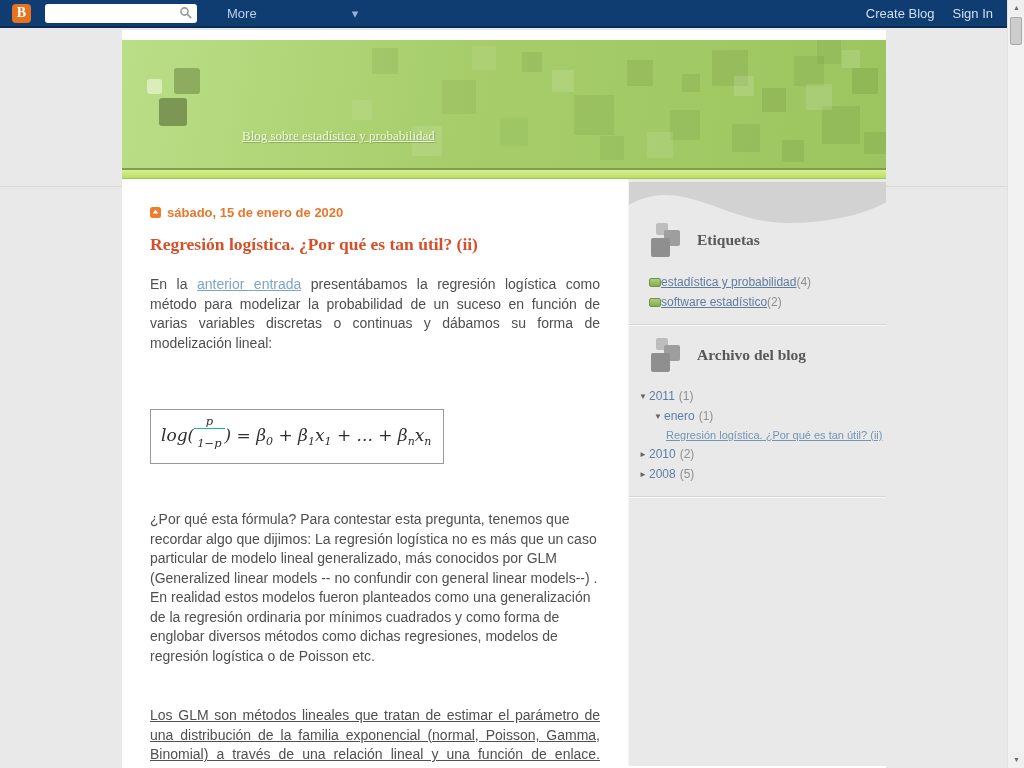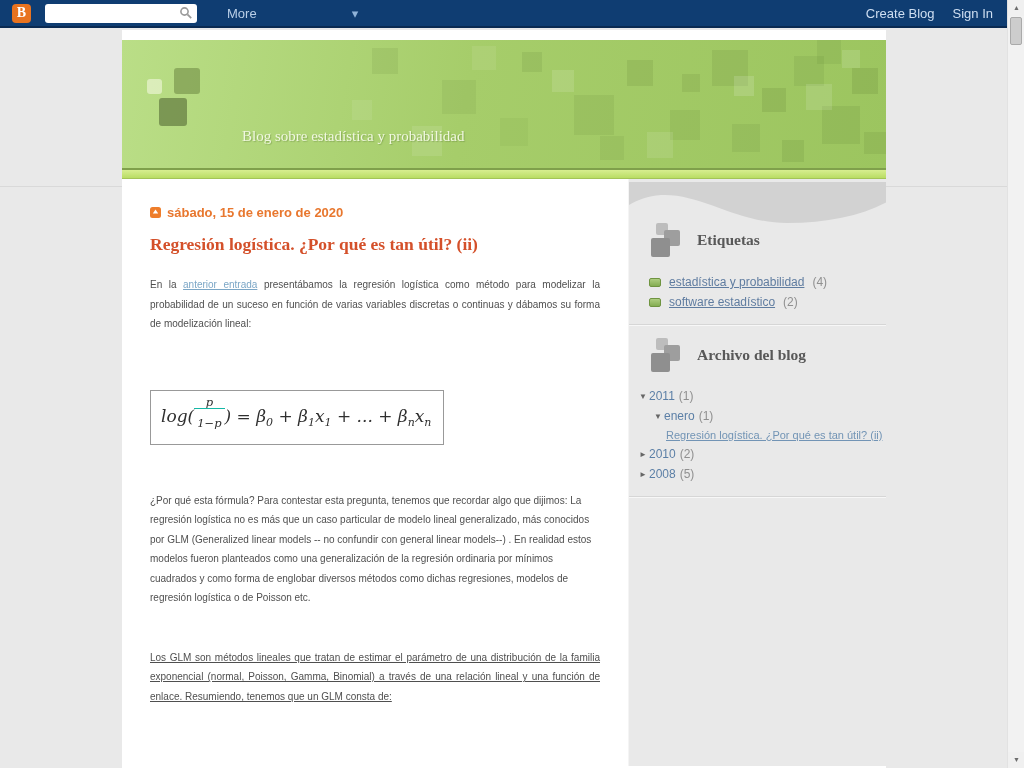--- a/index.html
+++ b/index.html
@@ -45,36 +45,36 @@
                  border-bottom:2px solid #7fa04b; }
   .blog-header svg.tex { position:absolute; left:0; top:0; }
   .logo-cluster { position:absolute; left:22px; top:18px; width:70px; height:75px; }
   .logo-cluster .sq { position:absolute; border-radius:3px; }
   .sq.l1 { left:3px; top:21px; width:15px; height:15px; background:rgba(225,240,195,0.85); }
   .sq.l2 { left:30px; top:10px; width:26px; height:26px; background:rgba(90,115,50,0.45); }
   .sq.l3 { left:15px; top:40px; width:28px; height:28px; background:rgba(75,95,45,0.55); }
   .blog-title { position:absolute; left:120px; top:42px; color:#fff; font-family:"Liberation Serif",serif;
                 font-weight:bold; font-size:24px; text-shadow:1px 1px 2px rgba(60,90,30,0.45); }
   .blog-subtitle { position:absolute; left:120px; top:88px; color:#f0f7df; font-family:"Liberation Serif",serif;
-                   font-size:15px; text-shadow:1px 1px 1px rgba(60,90,30,0.3); }
+                   font-size:13px; text-shadow:1px 1px 1px rgba(60,90,30,0.3);text-decoration:underline; }
 
   
   .tabs-bar { height:9px; background:linear-gradient(#d7ee90,#b9dd64); border-bottom:1px solid #a3c458; }
 
   
   .content { display:flex; height:587px; }
   .main { width:506px; padding:18px 28px 0 28px; }
   .sidebar { width:258px; background:#e9e9e9; position:relative; border-left:1px solid #f4f4f4; overflow:hidden; }
 
   
   .date-row { margin-top:8px; display:flex; align-items:center; gap:6px;
               color:#e8772e; font-size:13px; font-weight:bold; }
   .post-title { margin-top:14px; font-family:"Liberation Serif",serif; font-weight:bold;
                 font-size:17.5px; color:#d4502a; }
-  .post p { width:450px; font-size:10px; line-height:19.5px; color:#4f4f4f; }
+  .post p { width:450px; font-size:14px; line-height:19.5px; color:#4f4f4f; }
   .p1 { margin-top:20px; text-align:justify; }
   .p2 { margin-top:46px; }
   .p3 { margin-top:40px; text-align:justify;text-decoration:underline; }
   .body-link { color:#7ba6c6; text-decoration:underline; cursor:pointer; }
 
   .formula-wrap { margin-top:56px; }
   .formula-box { display:inline-block; border:1px solid #999; background:#fff; padding:5px 12px 6px 10px;
                  font-family:"DejaVu Serif",serif; font-style:italic; font-size:17px; color:#2f2f2f; }
   .formula-box sub { font-size:11px; }
   .frac { display:inline-block; vertical-align:-0.5em; text-align:center; font-size:11.5px; line-height:1.1; }
@@ -86,21 +86,21 @@
   .widget { position:relative; }
   .widget-head { display:flex; align-items:center; gap:14px; padding-left:22px; }
   .sq-icon { width:32px; height:34px; position:relative; flex:none; }
   .sq-icon .gs { position:absolute; border-radius:2px; }
   .gs.g1 { left:5px; top:0; width:12px; height:12px; background:#bdbdbd; }
   .gs.g2 { left:13px; top:7px; width:16px; height:16px; background:#9e9e9e; }
   .gs.g3 { left:0; top:15px; width:19px; height:19px; background:#8f8f8f; }
   .widget-title { font-family:"Liberation Serif",serif; font-weight:bold; font-size:15.5px; color:#585858; }
   .w1 { padding-top:44px; }
   .label-list { list-style:none; margin-top:18px; padding-left:20px; }
-  .label-list li { display:flex; align-items:center; gap:8px; margin-bottom:6px; font-size:12px; }
+  .label-list li { display:flex; align-items:center; gap:0; margin-bottom:6px; font-size:12px; }
   .tag-icon { width:12px; height:9px; background:linear-gradient(#aecd80,#84ad52); border:1px solid #6f9440;
               border-radius:2px; flex:none; }
   .sb-link { color:#5f7ca0; text-decoration:underline; cursor:pointer; }
   .count { color:#909090; }
   .sb-sep { margin-top:15px; border-top:1px solid #d6d6d6; border-bottom:1px solid #f7f7f7; }
   .w2 { padding-top:12px; }
   .archive-tree { margin-top:17px; font-size:12px; }
   .tr-row { display:flex; align-items:center; margin-bottom:6px; }
   .arrow { color:#666; font-size:8px; width:12px; text-align:center; cursor:pointer; flex:none; }
   .lvl1 { padding-left:8px; }

